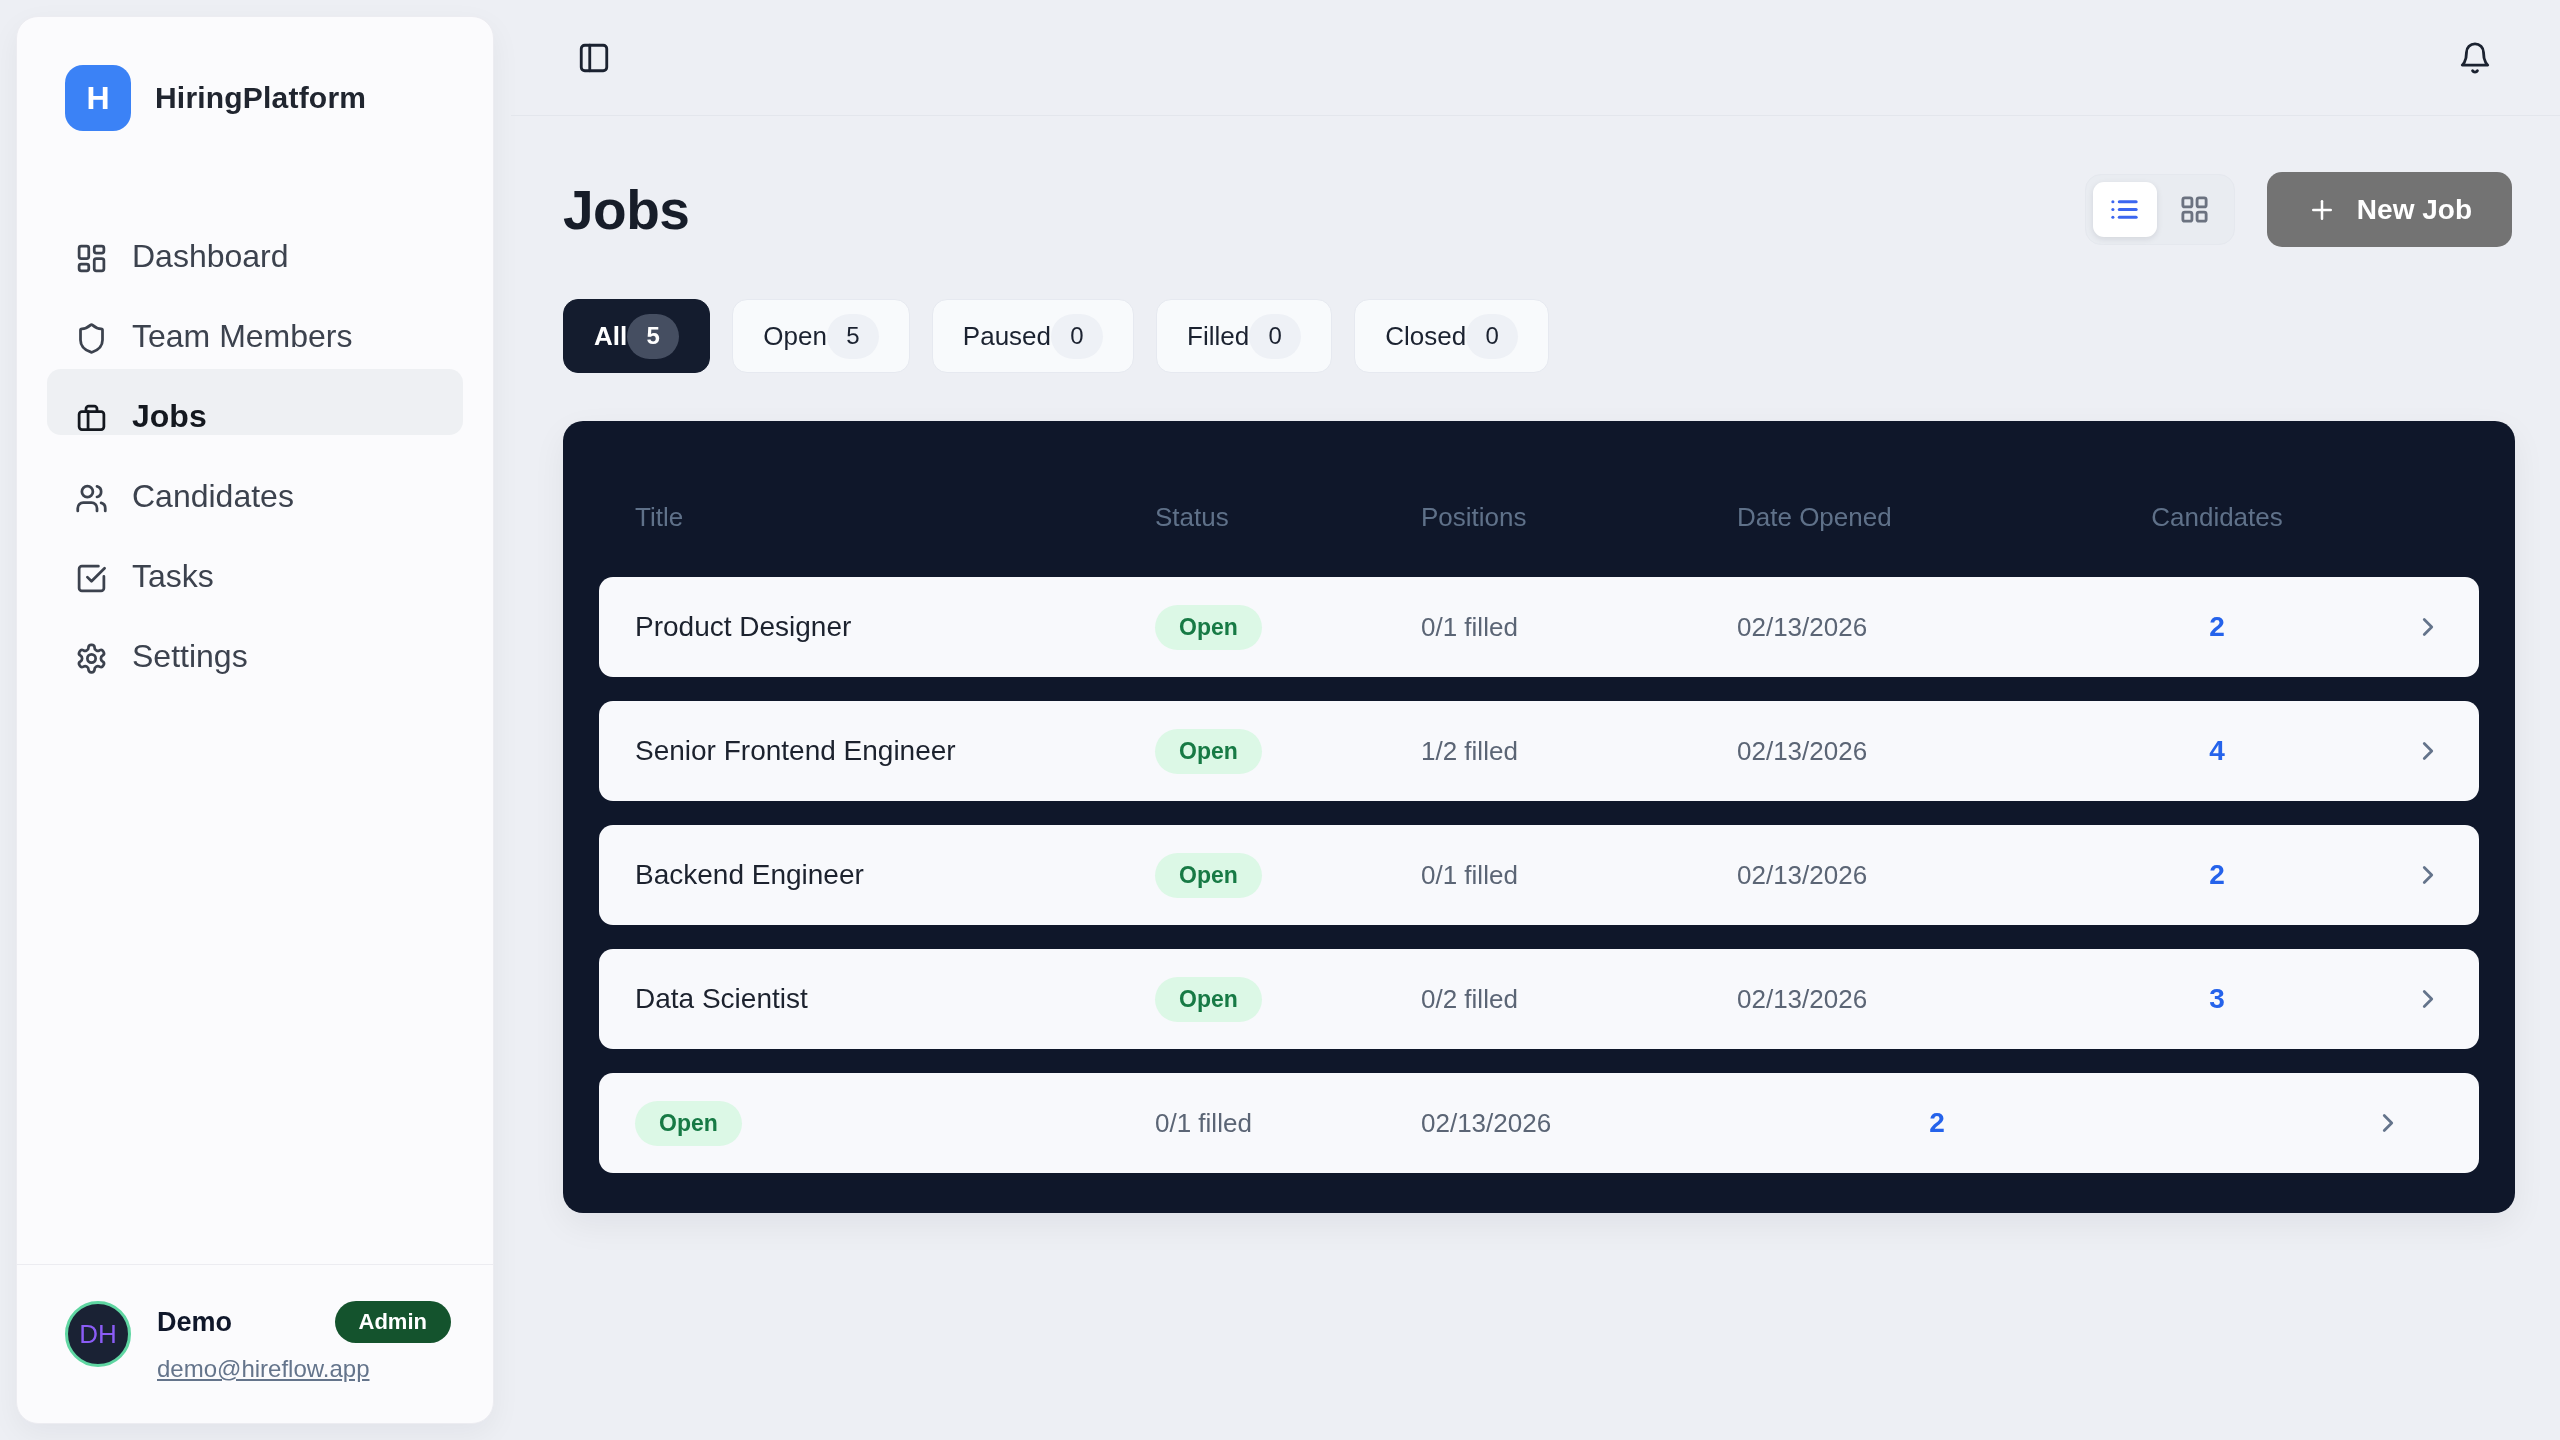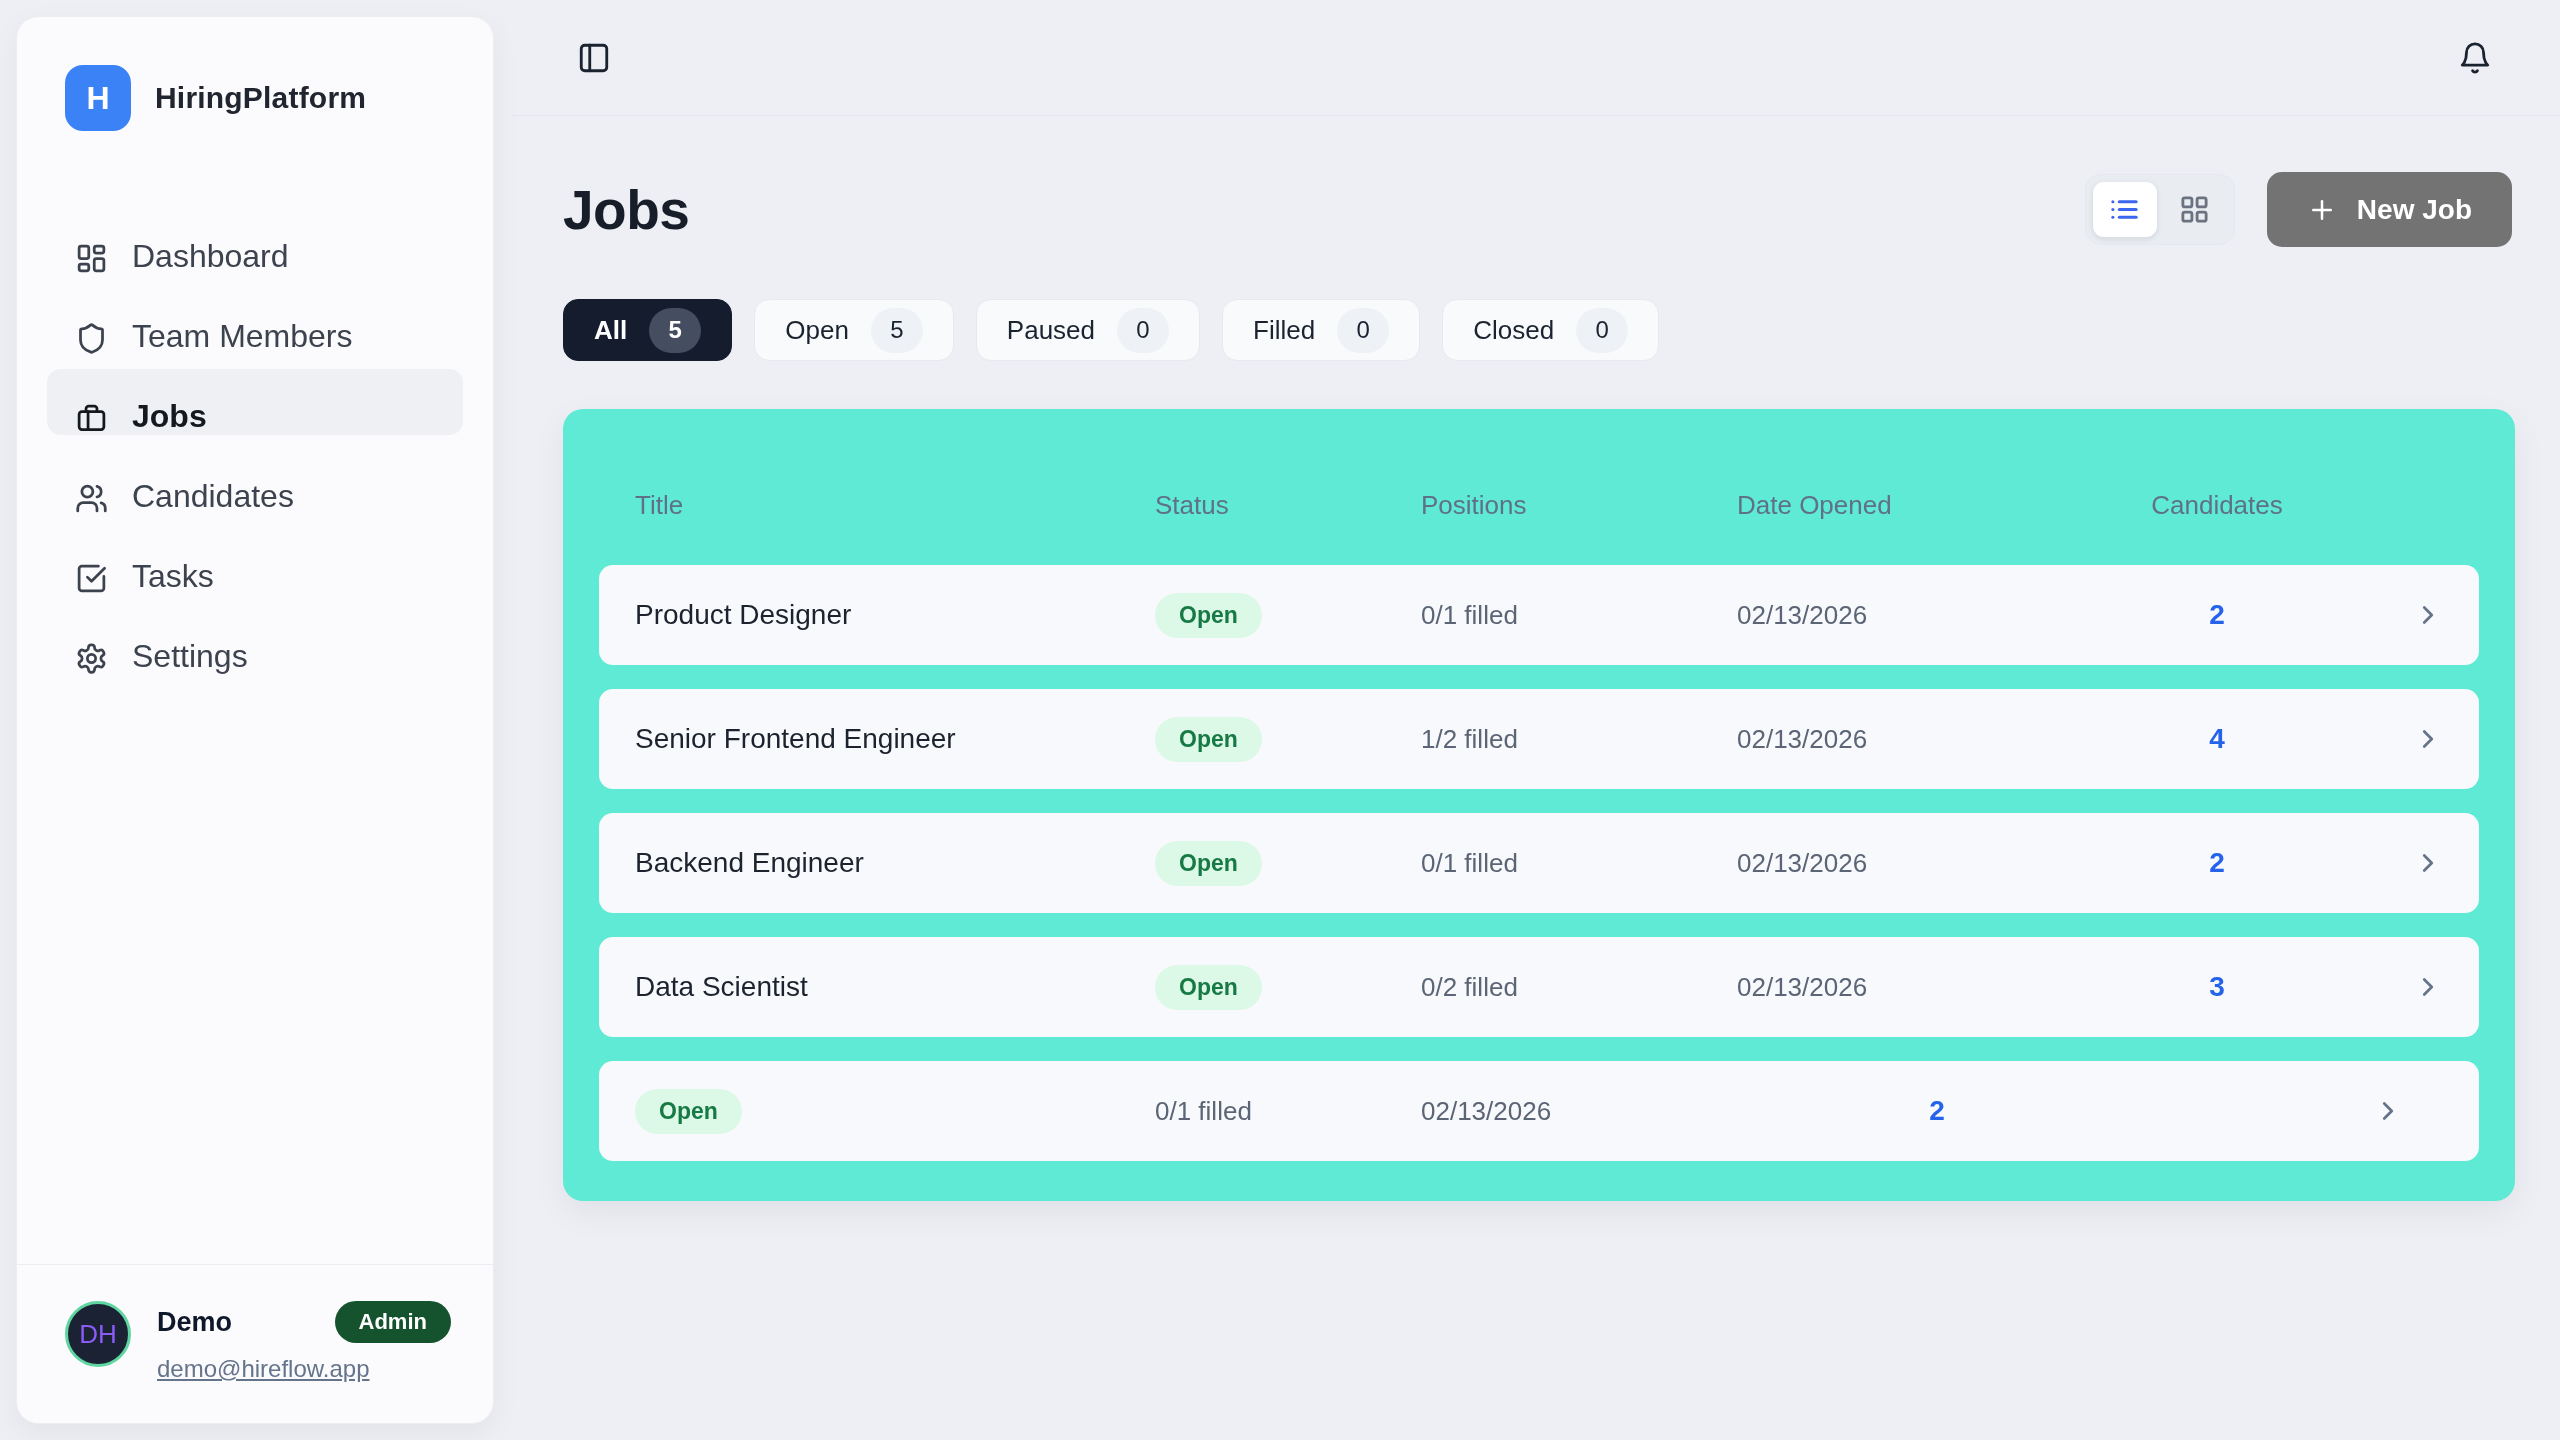--- a/index.html
+++ b/index.html
@@ -76,35 +76,35 @@
 
   .new-job-btn {
     height:75px; padding:0 40px; border:none; border-radius:15px; background:#737373;
     color:#fff; font-size:28px; font-weight:600; display:flex; align-items:center; gap:20px;
     cursor:pointer; font-family:"Liberation Sans", sans-serif;
   }
   .new-job-btn svg { width:30px; height:30px; stroke:#fff; }
 
   .filters { margin-top:52px; display:flex; gap:22px; }
   .filter-btn {
-    height:62px; border-radius:15px; display:flex; align-items:center; gap:22px;
+    height:74px; border-radius:15px; display:flex; align-items:center; 
     padding:4px 30px; font-size:26px; cursor:pointer;
     font-family:"Liberation Sans", sans-serif;
     background:#f8fafc; border:1.5px solid #e6e9f0; color:#1b2230;
   }
   .filter-count {
     min-width:52px; height:45px; padding:0 14px; border-radius:999px;
     display:flex; align-items:center; justify-content:center;
     font-size:24px; background:#eef1f6; color:#1b2230;
   }
   .filter-btn.active { background:#141c2e; border-color:#141c2e; color:#fff; font-weight:600; }
   .filter-btn.active .filter-count { background:#454e61; color:#fff; font-weight:bold; }
 
   .table-card {
-    margin-top:48px; width:1952px; background:#5eead4; border-radius:20px;
+    margin-top:48px; width:1952px; background:#0f172a; border-radius:20px;
     box-shadow:0 12px 34px rgba(16,24,40,.06); padding:36px; 
   }
   .tgrid {
     display:grid; grid-template-columns:520px 266px 316px 400px 160px 1fr 40px;
     align-items:center; padding:0 36px;
   }
   .thead { height:120px; }
   .th { font-size:26px; color:#5f7189; font-weight:500; }
   .th-candidates { text-align:center; }
   .trow { height:100px; background:#f8f9fc; border-radius:14px; margin-bottom:24px; cursor:pointer; }

